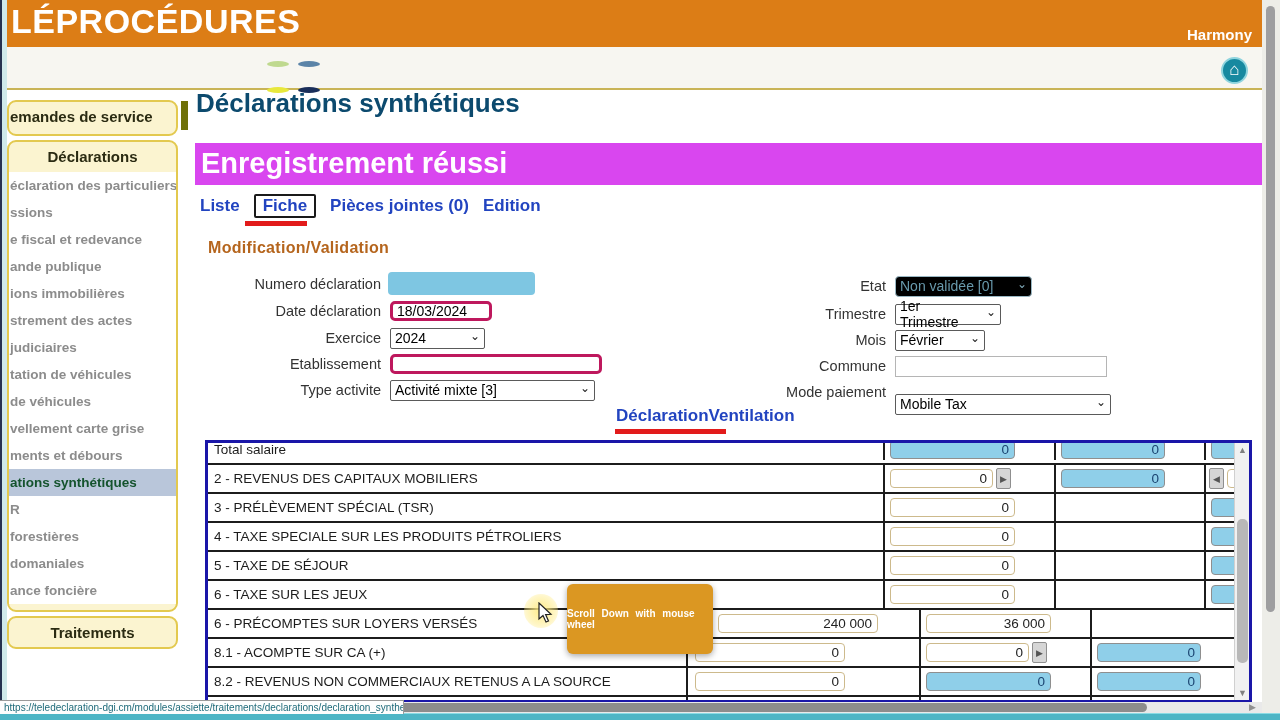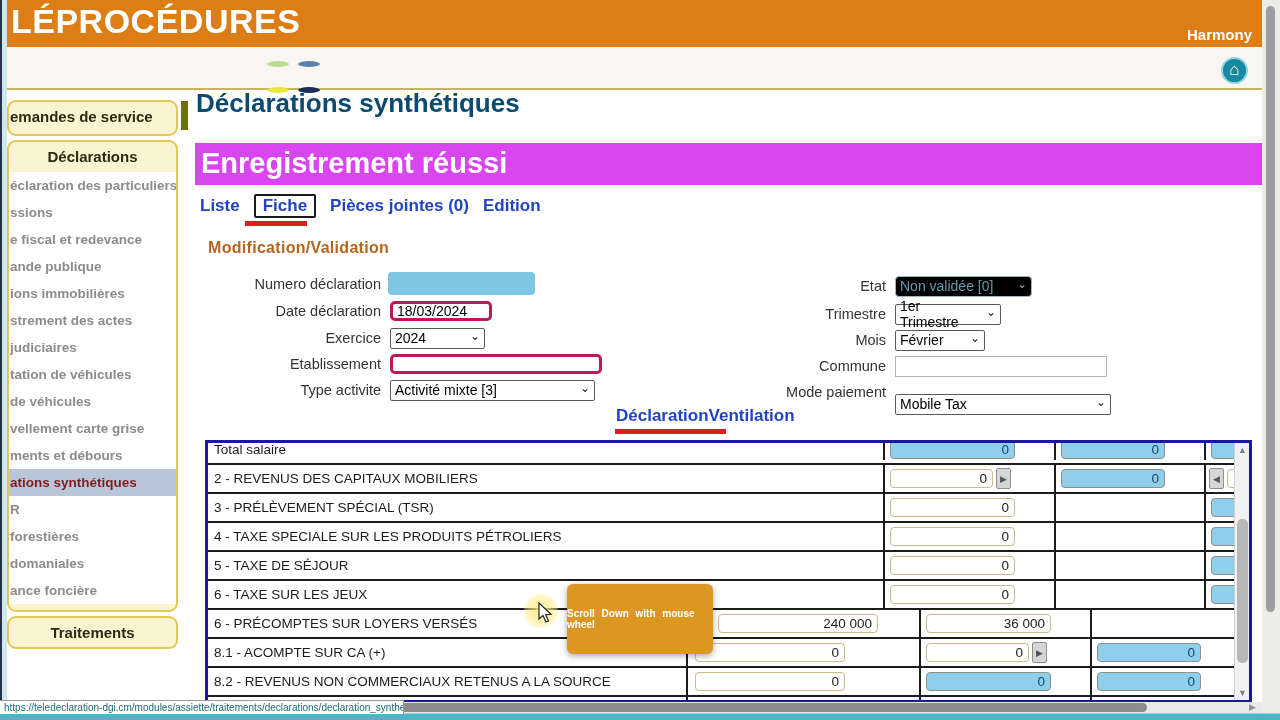--- a/index.html
+++ b/index.html
@@ -26,21 +26,21 @@
 
   
   .side-box { position:absolute; left:7px; width:171px; background:#FBF4D0; border:2px solid #E3C94F; border-radius:9px; overflow:hidden; }
   .side-box .box-title { font-size:15px; font-weight:bold; color:#2b2b12; text-align:center; padding:6px 0 5px 0; white-space:nowrap; }
   #box-demandes { top:100px; height:36px; }
   #box-demandes .box-title { text-align:left; padding-left:1px; }
   #box-declarations { top:140px; height:472px; }
   .side-menu { background:#fff; margin-top:2px; }
   .side-item { height:27px; line-height:27px; font-size:13.5px; font-weight:600; color:#8C8C8C;
                white-space:nowrap; overflow:hidden; padding-left:1px; cursor:pointer; }
-  .side-item.selected { background:#B9C6DA; color:#7f1d1d; }
+  .side-item.selected { background:#B9C6DA; color:#14532d; }
   #box-traitements { top:616px; height:33px; }
 
   
   .olive-bar { position:absolute; left:181px; top:101px; width:7px; height:29px; background:#6E7008; }
   .page-title { position:absolute; left:196px; top:88px; font-size:26px; font-weight:bold; color:#0c4a6e; }
   .banner { position:absolute; left:195px; top:143px; width:1067px; height:42px; background:#d946ef; }
   .banner span { margin-left:6px; color:#fff; font-size:29px; font-weight:bold; line-height:40px; }
 
   
   .nav-tabs { position:absolute; left:200px; top:194px; display:flex; align-items:center; gap:14px;

